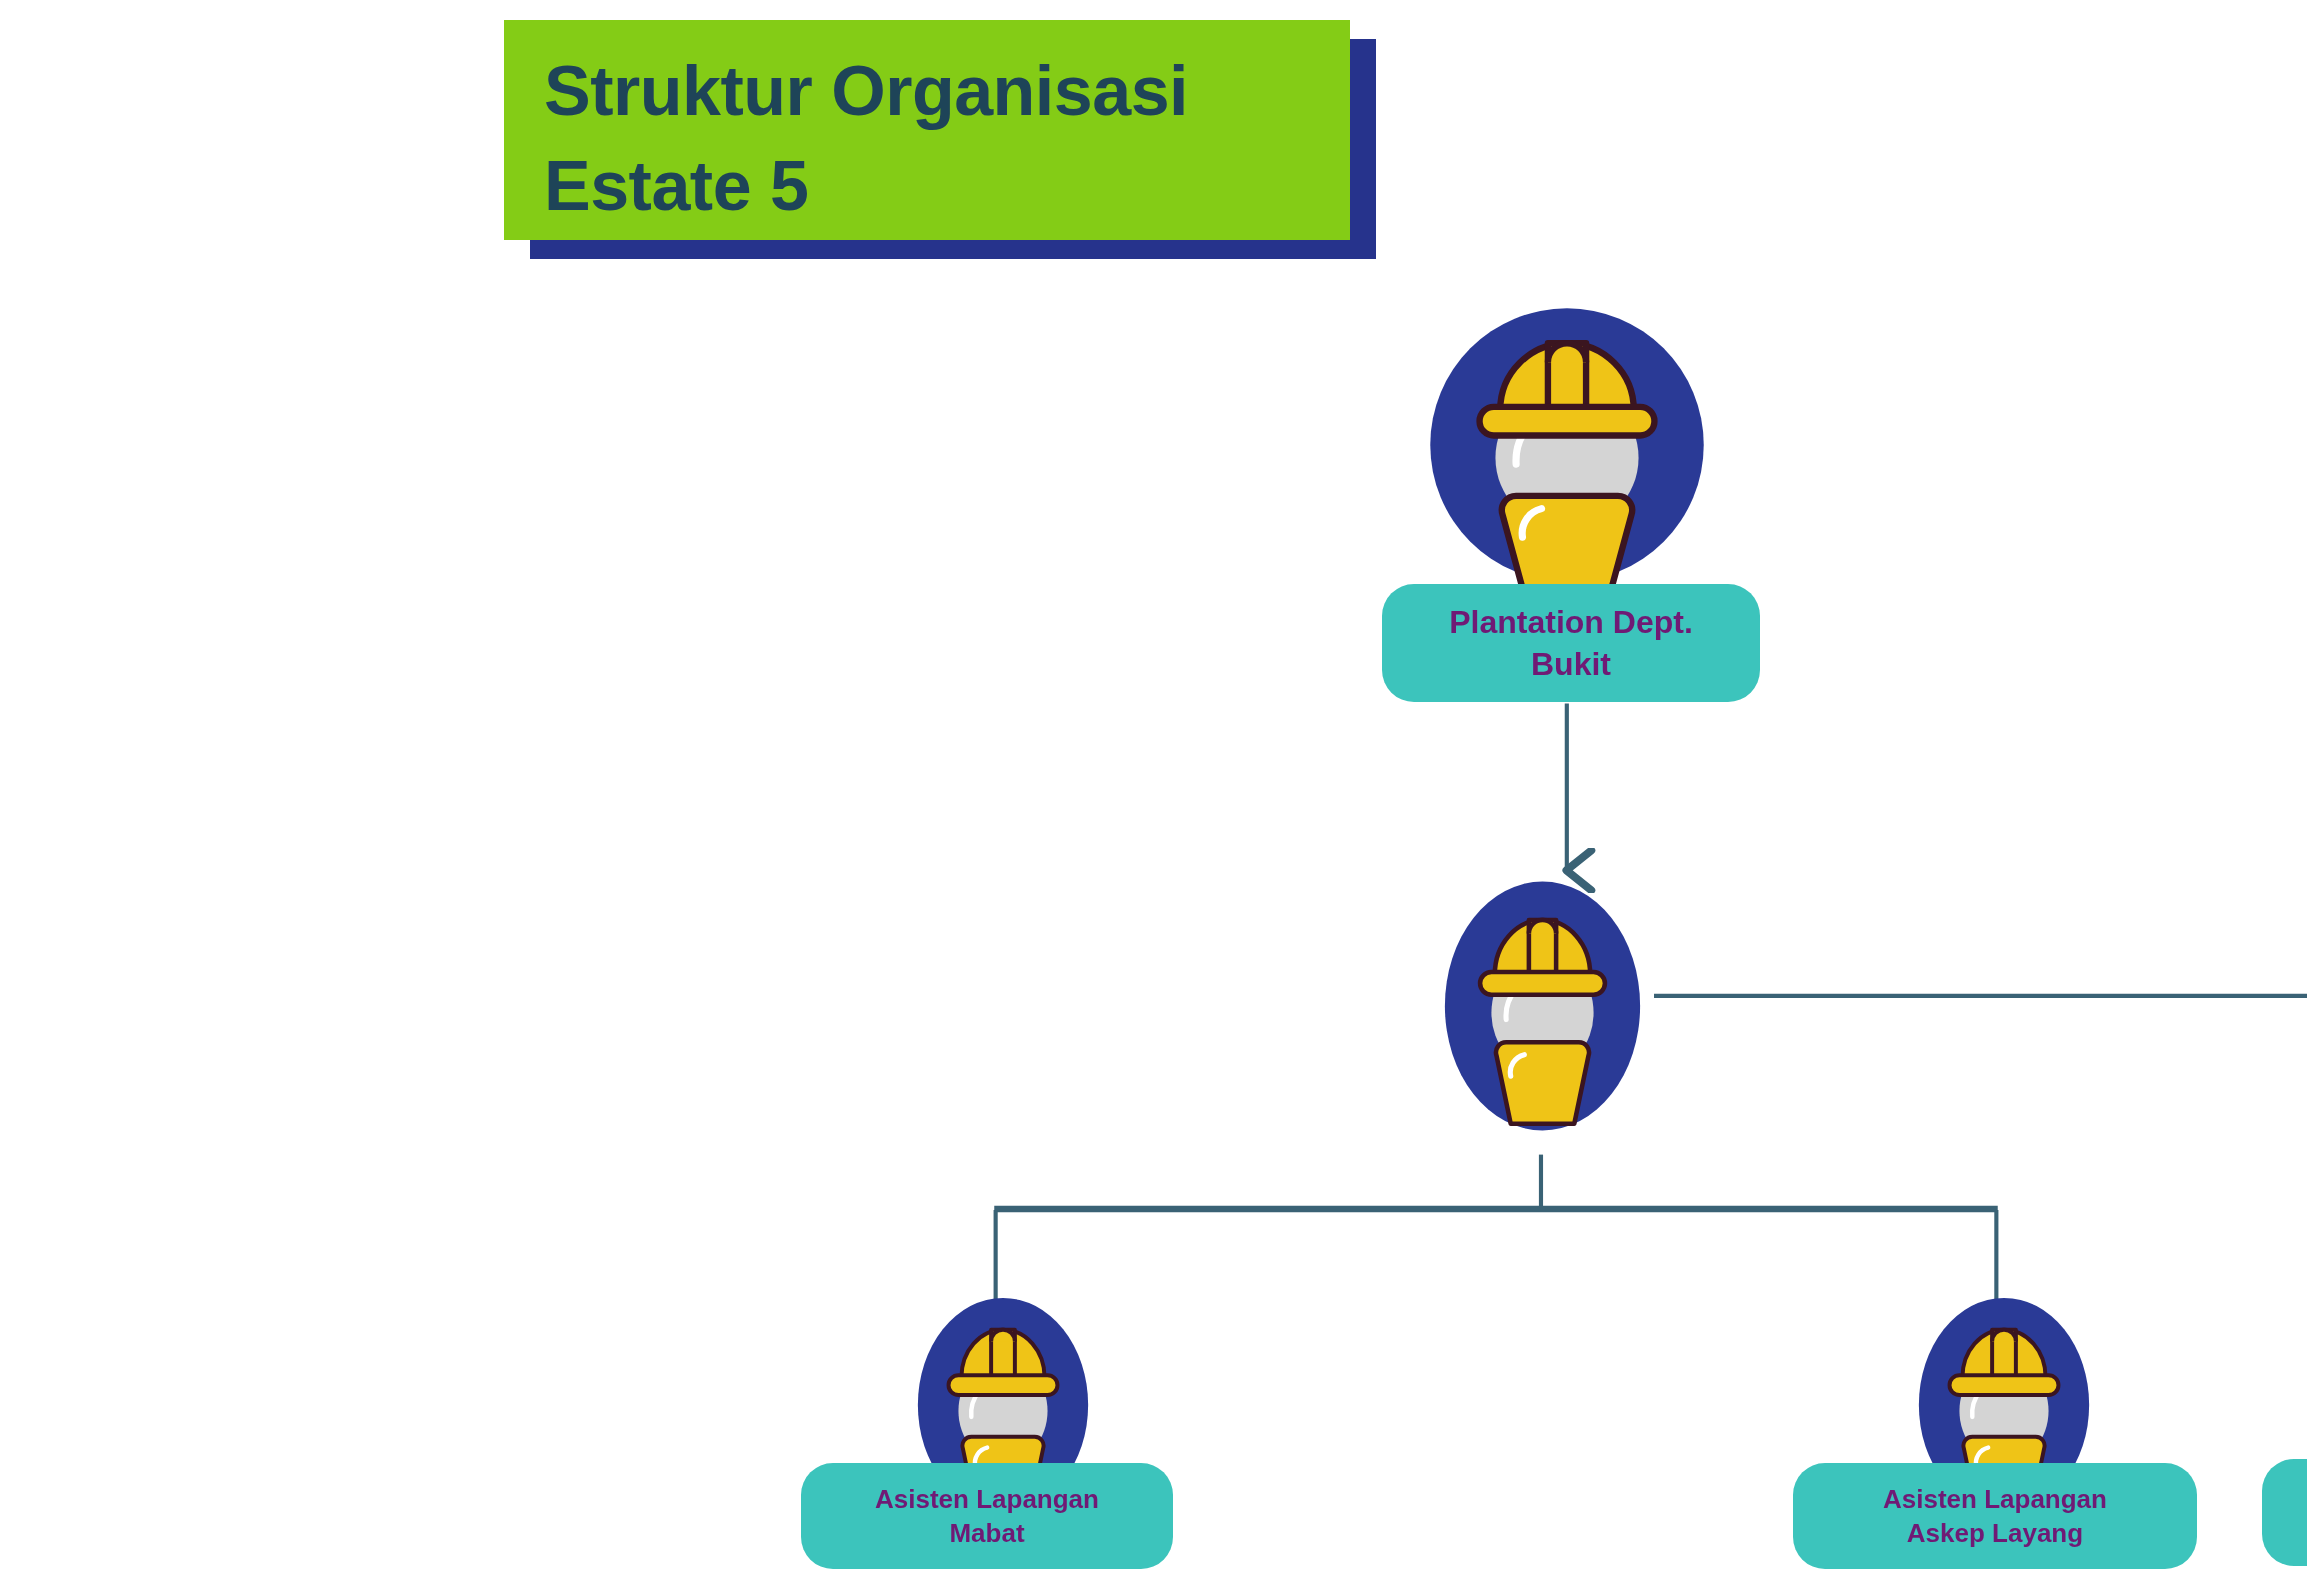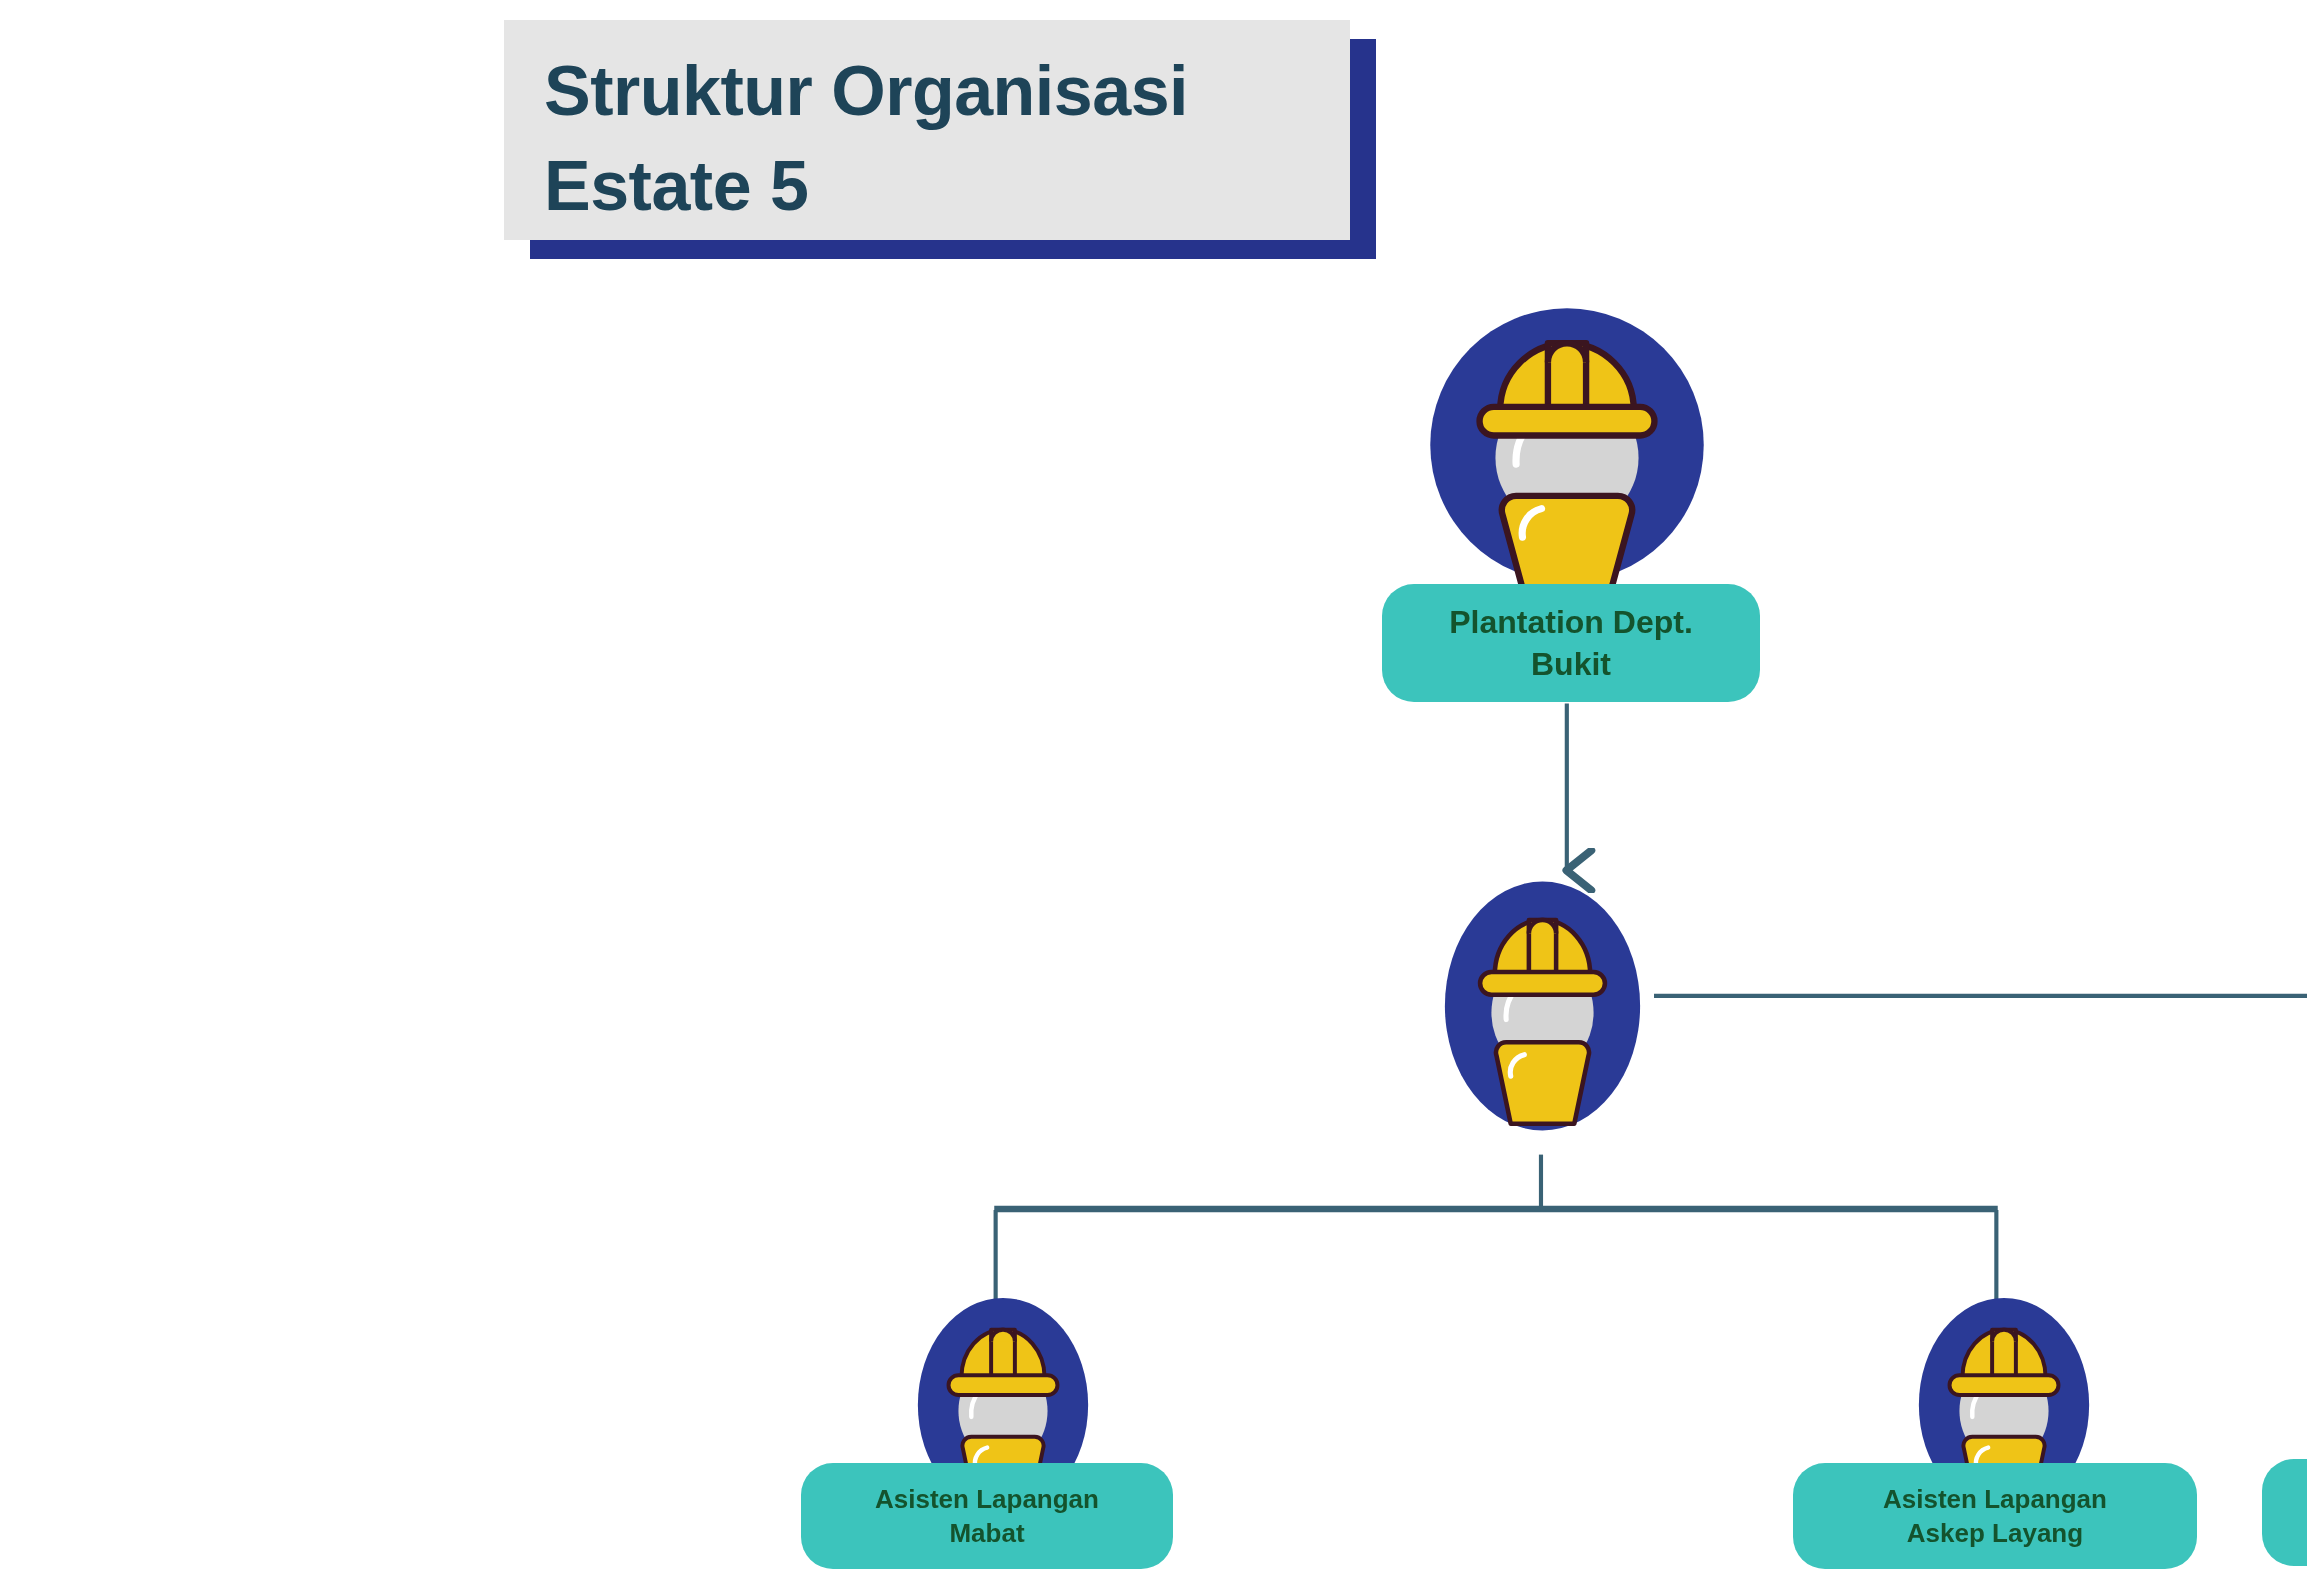--- a/index.html
+++ b/index.html
@@ -39,21 +39,21 @@
     height: 220px;
     background: #26338C;
     z-index: 1;
   }
   #title-plate {
     position: absolute;
     left: 0;
     top: 0;
     width: 846px;
     height: 220px;
-    background: #e5e5e5;
+    background: #84cc16;
     z-index: 2;
     box-sizing: border-box;
     padding: 24px 0 0 40px;
   }
   .title-line {
     font-size: 70px;
     font-weight: bold;
     color: #1E4458;
     line-height: 1.36;
     letter-spacing: -0.5px;
@@ -78,21 +78,21 @@
     background: #3CC4BC;
     border-radius: 32px;
     z-index: 6;
     display: flex;
     align-items: center;
     justify-content: center;
     text-align: center;
     box-sizing: border-box;
   }
   .pill-label {
-    color: #14532d;
+    color: #701a75;
     font-weight: bold;
     line-height: 1.32;
     padding: 0 12px;
   }
 
   
   #node-head-icon   { left: 1408px; top: 286px;  width: 318px;  height: 318px; }
   #node-head-pill   { left: 1382px; top: 584px; width: 378px;  height: 118px; }
   #node-head-pill .pill-label { font-size: 32px; }
 

